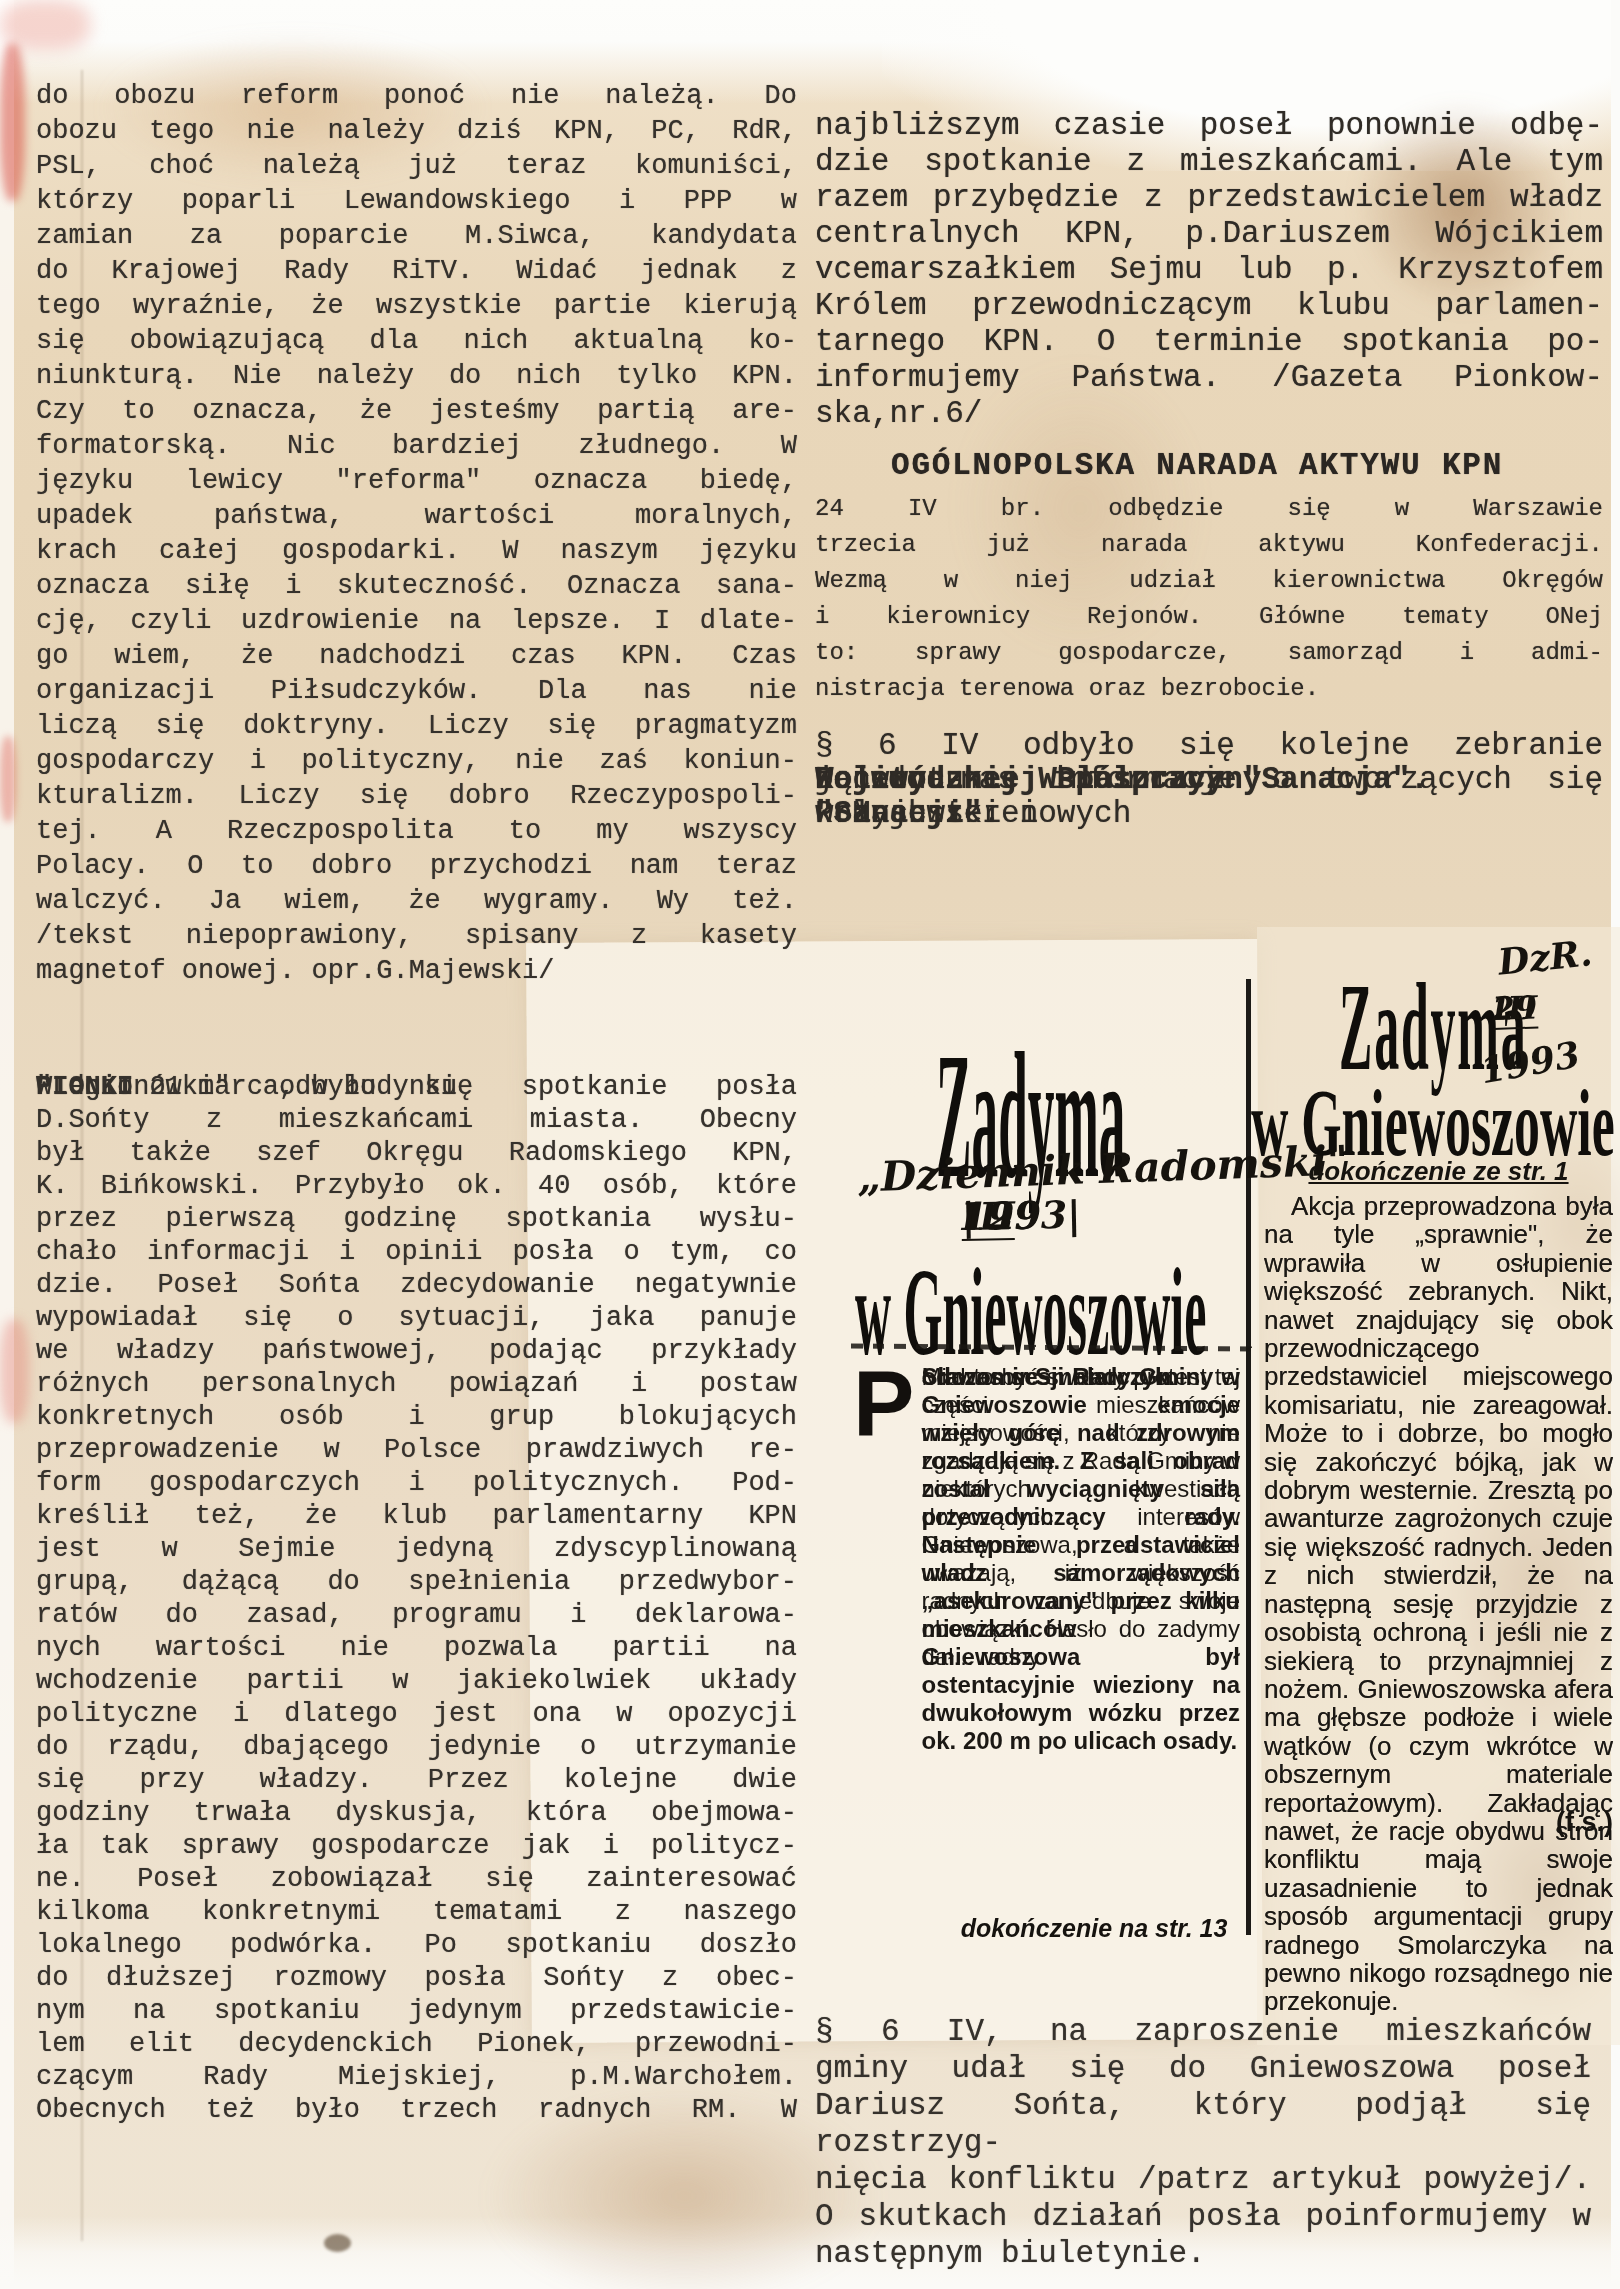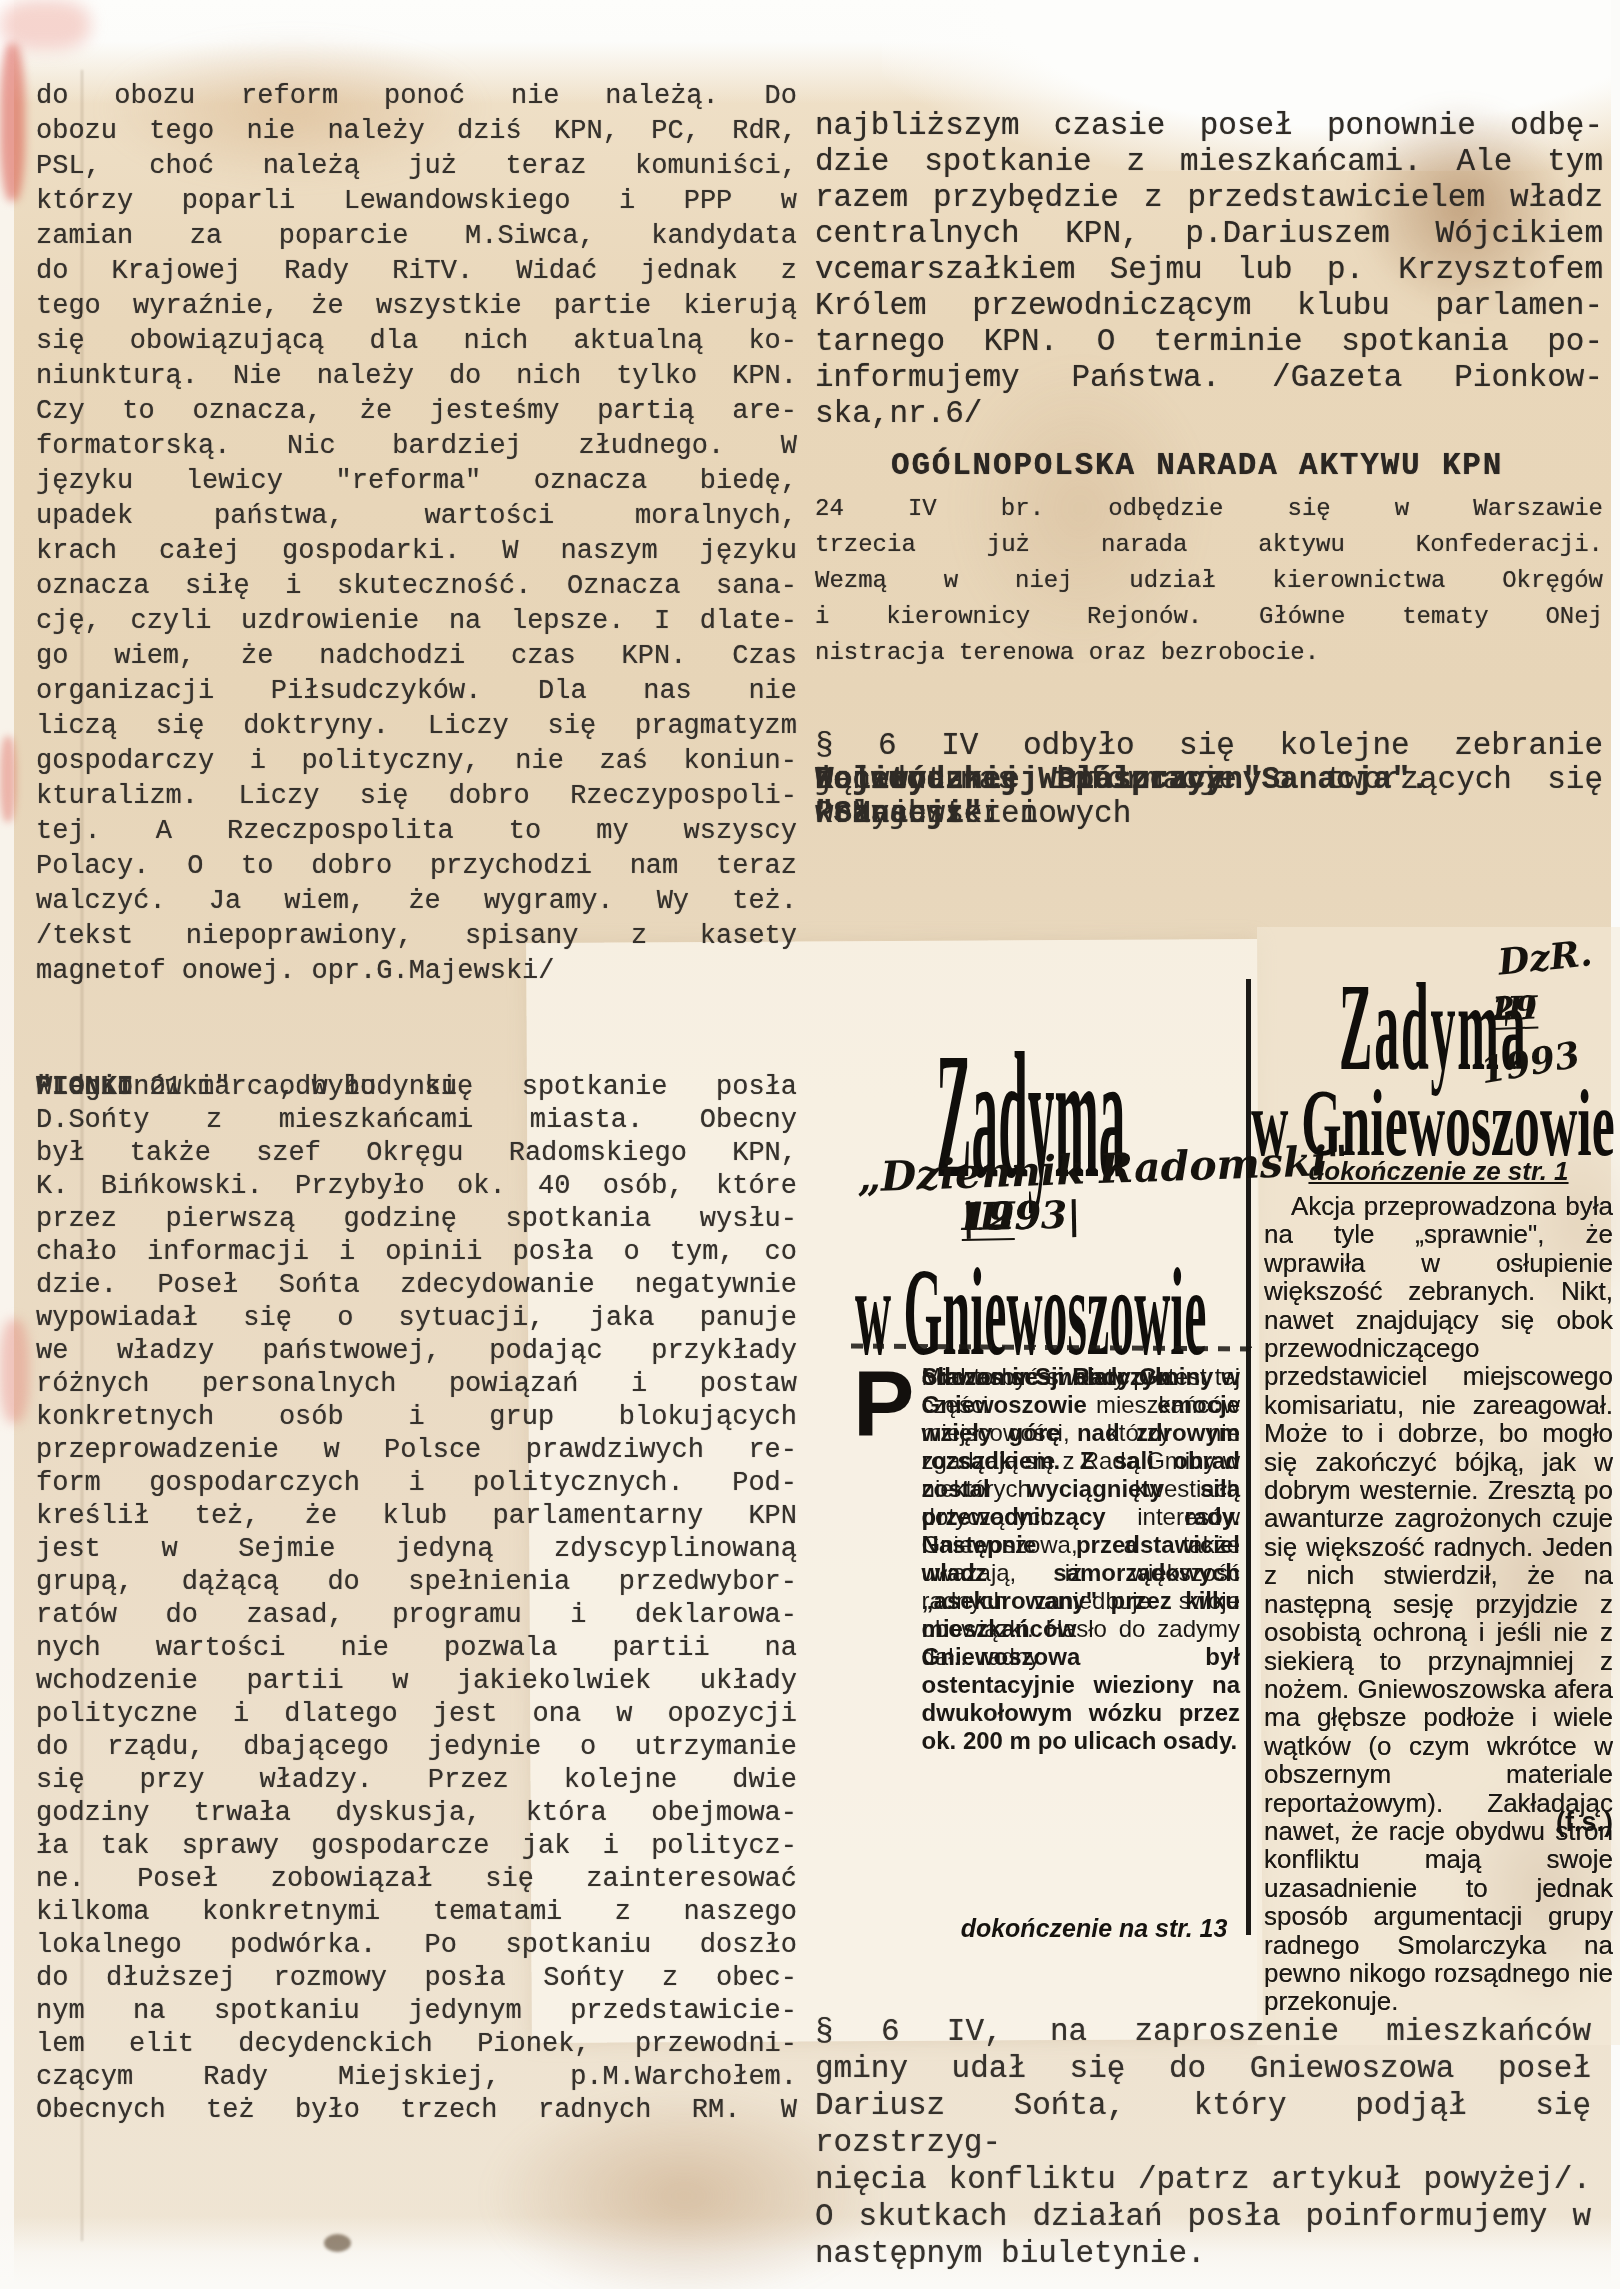--- a/index.html
+++ b/index.html
@@ -185,20 +185,21 @@
       <div class="tl last" style="position: static;">ska,nr.6/</div>
     </div>
 
   <div id="narada-h">OGÓLNOPOLSKA NARADA AKTYWU KPN</div>
 
   <div id="narada" class="tw">
       <div class="tl" style="position: static;">24 IV br. odbędzie się w Warszawie</div>
       <div class="tl" style="position: static;">trzecia już narada aktywu Konfederacji.</div>
       <div class="tl" style="position: static;">Wezmą w niej udział kierownictwa Okręgów</div>
       <div class="tl" style="position: static;">i kierownicy Rejonów. Główne tematy ONej</div>
+      <div class="tl" style="position: static;">to: sprawy gospodarcze, samorząd i admi-</div>
       <div class="tl last" style="position: static;">nistracja terenowa oraz bezrobocie.</div>
     </div>
 
   <div id="sanacja" class="tw">
     <div class="tl">§ 6 IV odbyło się kolejne zebranie</div>
     <div class="tl">
         <span>Konwentu</span> 
         <b class="twb">Wojewódzkiej Płaszczyzny</b>
       </div>
     <div class="tl">

